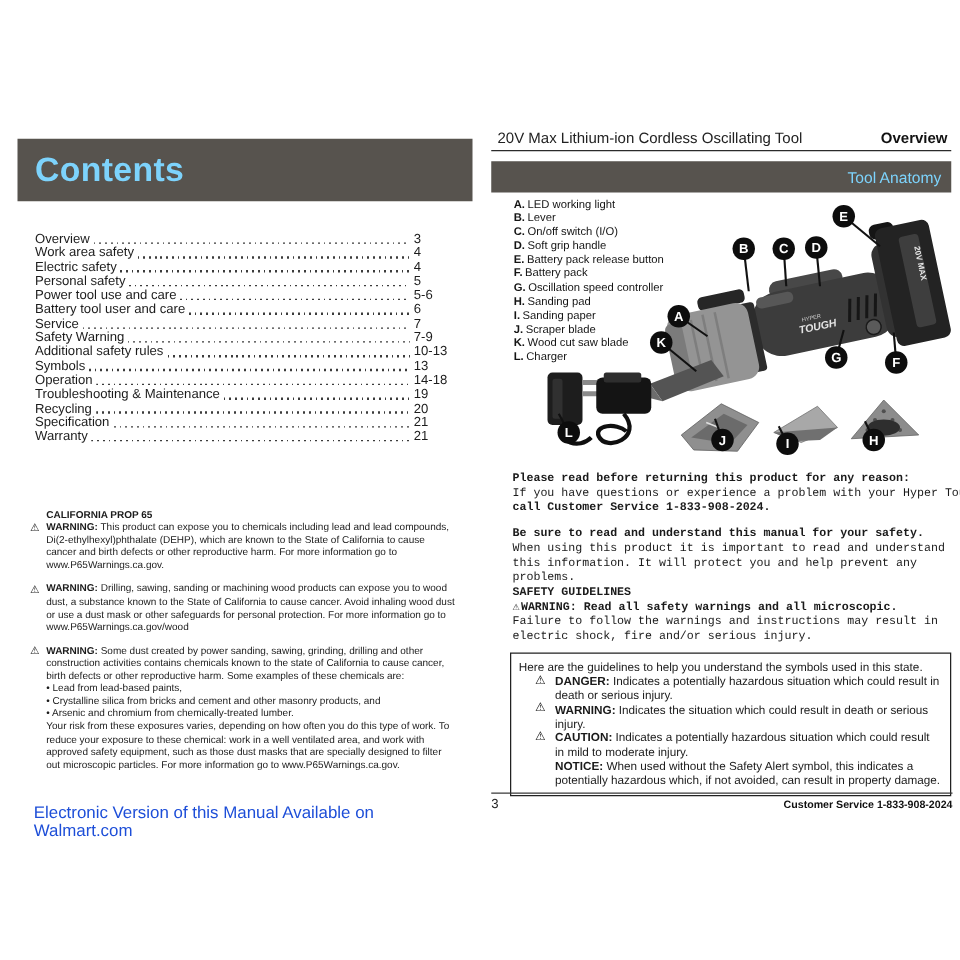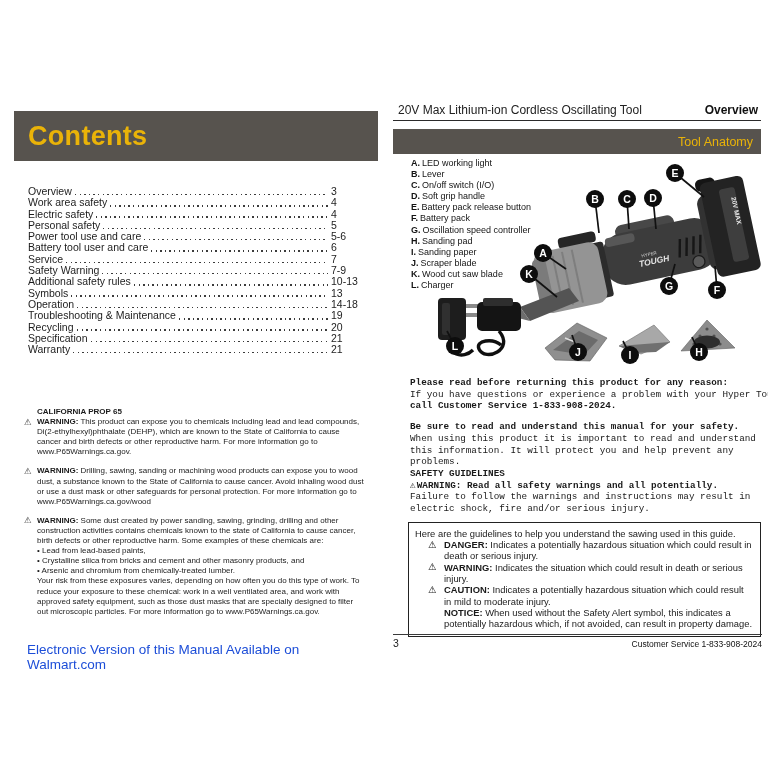--- a/index.html
+++ b/index.html
@@ -3,21 +3,21 @@
 <meta charset="utf-8">
 <style>
   :root { --bar:#57534e; --ink:#161616; }
   * { box-sizing:border-box; }
   html,body { margin:0; padding:0; background:#fff; }
   .sheet { position:relative; width:768px; height:768px; background:#ffffff;
            font-family:"Liberation Sans", sans-serif; color:var(--ink); overflow:hidden; }
 
   
   .page-left { position:absolute; left:14px; top:111px; width:364px; height:580px; }
-  .bar { background:var(--bar); color:#eab308; }
+  .bar { background:var(--bar); color:#7dd3fc; }
   .bar-left { height:50px; display:flex; align-items:center; padding-left:14px; }
   .bar-left h1 { margin:0; font-size:27px; font-weight:bold; letter-spacing:.3px; }
 
   .toc { margin:25px 19px 0 14px; font-size:10.5px; line-height:11.3px; color:#1c1c1c; }
   .toc-row { display:flex; align-items:baseline; }
   .toc-label { white-space:nowrap; }
   .toc-dots { flex:1; height:1.5px; align-self:flex-end; margin:0 3px 2px 3px;
               background-image:repeating-linear-gradient(to right,#3b3b3b 0 1.4px,transparent 1.4px 4.6px); }
   .toc-page { width:28px; white-space:nowrap; }
 
@@ -50,21 +50,21 @@
   .safety .tri { font-size:9.5px; margin-right:1px; }
 
   .symbols-box { margin:7px 0 0 15px; width:353px; border:1.6px solid #222;
                  padding:5px 7px 7px 6px; font-size:9.4px; line-height:11.3px; color:#1a1a1a; }
   .sym-item { position:relative; padding-left:29px; }
   .sym-item .tri { position:absolute; left:13px; top:-0.5px; font-size:9.5px; }
 
   .r-footer { position:absolute; left:393px; top:634px; width:369px; border-top:1.5px solid #3a3a3a;
               display:flex; justify-content:space-between; align-items:baseline; padding-top:2px; }
   .r-footer .pg { font-size:10.5px; color:#222; }
-  .r-footer .svc { font-size:8.5px; font-weight:normal; color:#111; }
+  .r-footer .svc { font-size:8.5px; font-weight:bold; color:#111; }
 
   b { font-weight:bold; }
 </style>
 </head>
 <body>
 
 <div class="sheet">
 
   <section class="page-left">
     <header class="bar bar-left">
@@ -308,25 +308,25 @@
 
     <div class="rn">
       <div><b>Please read before returning this product for any reason:</b></div>
       <div class="line2">If you have questions or experience a problem with your Hyper Tough purchase,</div>
       <div><b>call Customer Service 1-833-908-2024.</b></div>
     </div>
 
     <div class="safety">
       <div><b>Be sure to read and understand this manual for your safety.</b><span> When using this product it is important to read and understand this information. It will protect you and help prevent any problems.</span></div>
       <div><b>SAFETY GUIDELINES</b></div>
-      <div><span class="tri">⚠</span><b>WARNING: Read all safety warnings and all potentially.</b><span> Failure to follow the warnings and instructions may result in electric shock, fire and/or serious injury.</span></div>
+      <div><span class="tri">⚠</span><b>WARNING: Read all safety warnings and all microscopic.</b><span> Failure to follow the warnings and instructions may result in electric shock, fire and/or serious injury.</span></div>
     </div>
 
     <div class="symbols-box">
-      <div>Here are the guidelines to help you understand the sawing used in this guide.</div>
+      <div>Here are the guidelines to help you understand the symbols used in this state.</div>
       <div id="sym-items">
           <div class="sym-item"><span class="tri">⚠</span><b>DANGER:</b><span> Indicates a potentially hazardous situation which could result in death or serious injury.</span></div>
           <div class="sym-item"><span class="tri">⚠</span><b>WARNING:</b><span> Indicates the situation which could result in death or serious injury.</span></div>
           <div class="sym-item"><span class="tri">⚠</span><b>CAUTION:</b><span> Indicates a potentially hazardous situation which could result in mild to moderate injury.</span></div>
           <div class="sym-item"><b>NOTICE:</b><span> When used without the Safety Alert symbol, this indicates a potentially hazardous which, if not avoided, can result in property damage.</span></div>
         </div>
     </div>
   </section>
 
   <div class="r-footer">

